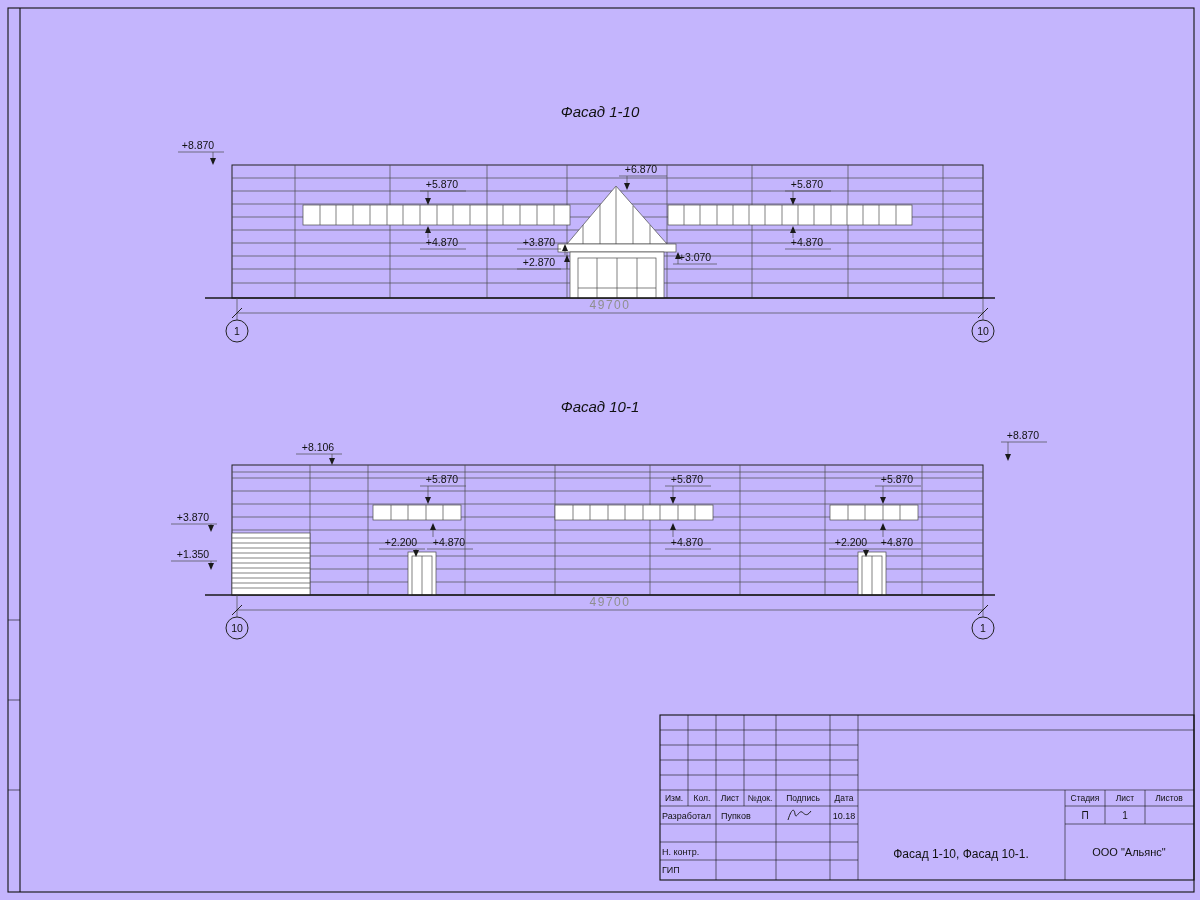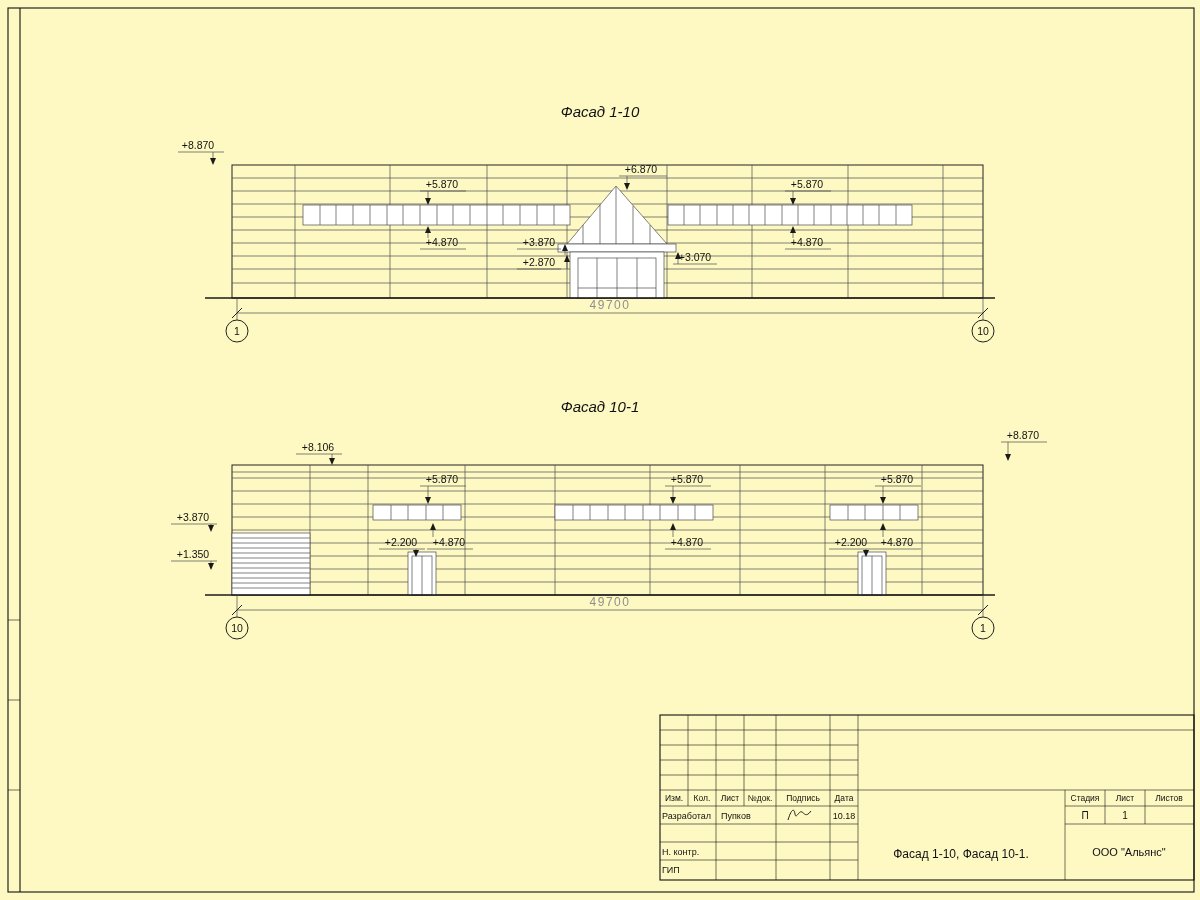--- a/index.html
+++ b/index.html
@@ -1,16 +1,16 @@
 <!DOCTYPE html>
 <html><head>
 <meta charset="utf-8">
 <style>
   html,body{margin:0;padding:0;background:#e8e8e8;}
-  .sheet{position:relative;width:1200px;height:900px;background:#fef9c3;overflow:hidden;}
+  .sheet{position:relative;width:1200px;height:900px;background:#c4b5fd;overflow:hidden;}
   svg{position:absolute;left:0;top:0;}
   
   .ln{stroke:#4a4a4a;stroke-width:.7;fill:none;}
   .ln2{stroke:#222;stroke-width:1;fill:none;}
   .thick{stroke:#1a1a1a;stroke-width:1.6;fill:none;}
   .wf{fill:#fff;stroke:#4a4a4a;stroke-width:.7;}
   .ah{fill:#1a1a1a;stroke:none;}
   .tbl{stroke:#111;stroke-width:1.1;fill:none;}
   .tbl2{stroke:#111;stroke-width:.6;fill:none;}
   

